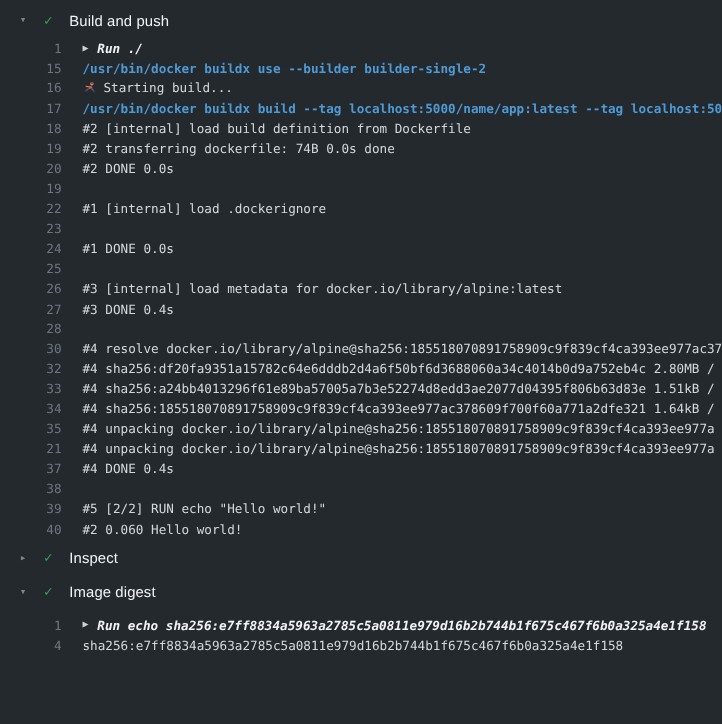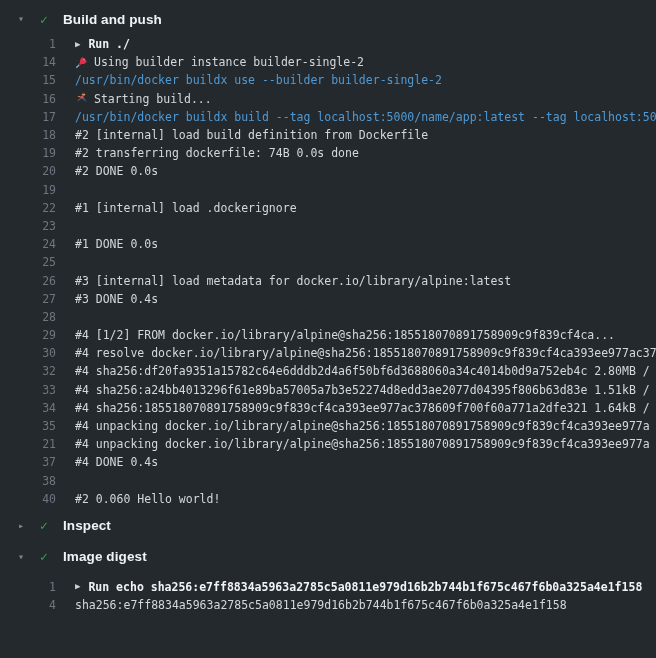--- a/index.html
+++ b/index.html
@@ -13,54 +13,49 @@
     font-family:"DejaVu Sans Mono",monospace;
   }
   #root{padding-top:6px;}
   .section-header{
     display:flex;align-items:center;height:26px;padding-left:18px;cursor:pointer;
   }
   .section + .section .section-header{margin-top:5px;}
   .tri{width:22px;flex:none;color:var(--trigray);font-size:10px;line-height:1;}
   .chk{width:23px;flex:none;color:var(--green);font-weight:bold;font-size:13px;line-height:1;}
   .sec-label{
-    font-family:"Liberation Sans",sans-serif;font-size:13.5px;font-weight:700;
+    font-family:"Liberation Sans",sans-serif;font-size:13.5px;font-weight:400;
     color:var(--title);letter-spacing:0.1px;
   }
   .section-body{margin-top:3px;}
   .section-body.extra-gap{margin-top:8px;}
   .log-line{
     display:flex;align-items:center;height:18.2px;overflow:hidden;
     font-size:11.5px;white-space:pre;
   }
   .ln{width:56px;flex:none;text-align:right;color:var(--numgray);cursor:pointer;}
   .lc{margin-left:19px;display:flex;align-items:center;white-space:pre;min-width:0;}
   .txt{white-space:pre;color:var(--logtext);}
-  .style-cmd .txt{color:var(--blue);font-weight:normal;}
-  .style-run .txt{color:var(--title);font-weight:bold;}
+  .style-cmd .txt{color:var(--blue);font-weight:bold;}
+  .style-run .txt{color:var(--title);font-weight:bold;font-style:italic;}
   .runchev{color:#c9d1d9;font-size:9px;margin-right:8px;line-height:1;}
   .emoji{width:13px;height:13px;flex:none;margin-right:6px;display:inline-block;}
 </style>
 </head>
 <body>
 
 <div id="root">
     <div class="section">
       <div class="section-header">
         <span class="tri">▾</span>
         <span class="chk">✓</span>
         <span class="sec-label">Build and push</span>
       </div>
       <div class="section-body">
         <div class="log-line style-run"><span class="ln">1</span><span class="lc"><span class="runchev">▶</span><span class="txt">Run ./</span></span></div>
-        <div class="log-line style-out"><span class="ln">14</span><span class="lc"><span class="emoji"><svg viewBox="0 0 14 14" width="13" height="13">
-                <line x1="4.6" y1="9.4" x2="1.4" y2="12.6" stroke="#9aa7b0" stroke-width="1.4"></line>
-                <path d="M8.1 1.1 L12.9 5.9 L11 7.8 C10.1 8.7 8.1 9 6.9 8.5 L5.6 9.8 L4.2 8.4 L5.5 7.1 C5 5.9 5.3 3.9 6.2 3 Z" fill="#dd2f45"></path>
-                <circle cx="9.9" cy="3.8" r="1.1" fill="#f4707f"></circle>
-              </svg></span><span class="txt">Using builder instance builder-single-2</span></span></div>
         <div class="log-line style-cmd"><span class="ln">15</span><span class="lc"><span class="txt">/usr/bin/docker buildx use --builder builder-single-2</span></span></div>
         <div class="log-line style-out"><span class="ln">16</span><span class="lc"><span class="emoji"><svg viewBox="0 0 14 14" width="13" height="13">
                 <circle cx="9.2" cy="2.4" r="1.7" fill="#c98e63"></circle>
                 <path d="M7.4 1.5 Q9.2 0 10.9 1.7 L9.6 2.2 Z" fill="#53352a"></path>
                 <path d="M5.2 4.8 L8.6 3.9 L9.8 6.4 L6.4 7.6 Z" fill="#e34f3f"></path>
                 <path d="M3.2 4.2 L5.6 4.6 L5.3 5.7 L3 5.2 Z" fill="#c98e63"></path>
                 <path d="M9.4 6.2 L11.6 8.6 L10.4 9.6 L8.1 7.4 Z" fill="#2f5f9e"></path>
                 <path d="M6.6 7.4 L4 9.6 L2.8 8.4 L5.4 6.6 Z" fill="#2f5f9e"></path>
                 <rect x="10.2" y="9.2" width="2.6" height="1.3" rx="0.6" fill="#53352a"></rect>
                 <rect x="1.8" y="8.9" width="2.4" height="1.3" rx="0.6" fill="#53352a"></rect>
@@ -70,29 +65,29 @@
         <div class="log-line style-out"><span class="ln">19</span><span class="lc"><span class="txt">#2 transferring dockerfile: 74B 0.0s done</span></span></div>
         <div class="log-line style-out"><span class="ln">20</span><span class="lc"><span class="txt">#2 DONE 0.0s</span></span></div>
         <div class="log-line style-out"><span class="ln">19</span><span class="lc"><span class="txt"></span></span></div>
         <div class="log-line style-out"><span class="ln">22</span><span class="lc"><span class="txt">#1 [internal] load .dockerignore</span></span></div>
         <div class="log-line style-out"><span class="ln">23</span></div>
         <div class="log-line style-out"><span class="ln">24</span><span class="lc"><span class="txt">#1 DONE 0.0s</span></span></div>
         <div class="log-line style-out"><span class="ln">25</span><span class="lc"><span class="txt"></span></span></div>
         <div class="log-line style-out"><span class="ln">26</span><span class="lc"><span class="txt">#3 [internal] load metadata for docker.io/library/alpine:latest</span></span></div>
         <div class="log-line style-out"><span class="ln">27</span><span class="lc"><span class="txt">#3 DONE 0.4s</span></span></div>
         <div class="log-line style-out"><span class="ln">28</span><span class="lc"><span class="txt"></span></span></div>
-        <div class="log-line style-out"><span class="ln">29</span><span class="lc"><span class="txt">#4 [1/2] FROM docker.io/library/alpine@sha256:185518070891758909c9f839cf4ca...</span></span></div>
         <div class="log-line style-out"><span class="ln">30</span><span class="lc"><span class="txt">#4 resolve docker.io/library/alpine@sha256:185518070891758909c9f839cf4ca393ee977ac37</span></span></div>
         <div class="log-line style-out"><span class="ln">32</span><span class="lc"><span class="txt">#4 sha256:df20fa9351a15782c64e6dddb2d4a6f50bf6d3688060a34c4014b0d9a752eb4c 2.80MB /</span></span></div>
         <div class="log-line style-out"><span class="ln">33</span><span class="lc"><span class="txt">#4 sha256:a24bb4013296f61e89ba57005a7b3e52274d8edd3ae2077d04395f806b63d83e 1.51kB /</span></span></div>
         <div class="log-line style-out"><span class="ln">34</span><span class="lc"><span class="txt">#4 sha256:185518070891758909c9f839cf4ca393ee977ac378609f700f60a771a2dfe321 1.64kB /</span></span></div>
         <div class="log-line style-out"><span class="ln">35</span><span class="lc"><span class="txt">#4 unpacking docker.io/library/alpine@sha256:185518070891758909c9f839cf4ca393ee977a</span></span></div>
         <div class="log-line style-out"><span class="ln">21</span><span class="lc"><span class="txt">#4 unpacking docker.io/library/alpine@sha256:185518070891758909c9f839cf4ca393ee977a</span></span></div>
         <div class="log-line style-out"><span class="ln">37</span><span class="lc"><span class="txt">#4 DONE 0.4s</span></span></div>
         <div class="log-line style-out"><span class="ln">38</span><span class="lc"><span class="txt"></span></span></div>
+        <div class="log-line style-out"><span class="ln">39</span><span class="lc"><span class="txt">#5 [2/2] RUN echo "Hello world!"</span></span></div>
         <div class="log-line style-out"><span class="ln">40</span><span class="lc"><span class="txt">#2 0.060 Hello world!</span></span></div>
       </div>
     </div>
     <div class="section">
       <div class="section-header">
         <span class="tri">▸</span>
         <span class="chk">✓</span>
         <span class="sec-label">Inspect</span>
       </div>
     </div>

